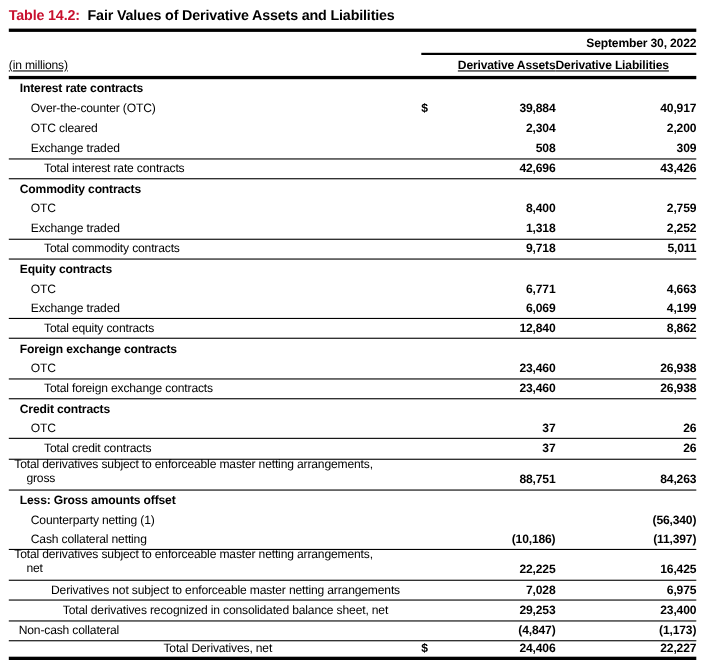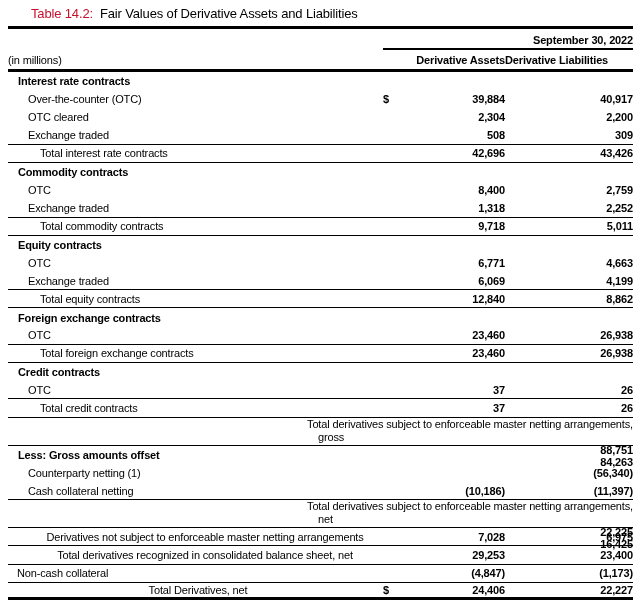--- a/index.html
+++ b/index.html
@@ -4,33 +4,33 @@
 <style>
   html,body{margin:0;padding:0;background:#ffffff;}
   .page{
     width:640px;height:600px;box-sizing:border-box;
     background:#ffffff;color:#000;
     font-family:"Liberation Sans", sans-serif;
     letter-spacing:-0.15px;
     padding:0 7px 0 8px;
     overflow:hidden;
   }
-  .title{font-size:13px;font-weight:normal;padding:6px 0 5px 0;margin-left:23px;}
+  .title{font-size:13px;font-weight:bold;padding:6px 0 5px 0;}
   .title .red{color:#C8102E;margin-right:7px;}
   .rule-thick{height:3px;background:#000;}
   .date-row{display:flex;justify-content:flex-end;align-items:flex-end;height:17px;
     font-size:11px;font-weight:bold;padding-bottom:2px;}
   .date-rule{width:250px;height:2px;background:#000;margin-left:auto;}
-  .colhead{display:flex;align-items:flex-end;height:16px;font-size:11px;padding-bottom:3px;}
+  .colhead{display:flex;align-items:flex-end;height:16px;font-size:11px;padding-bottom:3px;text-decoration:underline;}
   .colhead .in-millions{flex:1;font-weight:normal;}
   .colhead .ca{width:122px;text-align:right;font-weight:bold;}
   .colhead .cl{width:128px;text-align:left;font-weight:bold;}
 
   .row{display:flex;align-items:center;height:18.2px;font-size:11px;box-sizing:border-box;}
-  .row2{display:flex;align-items:flex-end;height:28px;font-size:11px;box-sizing:border-box;padding-bottom:3px;flex-direction:column;}
+  .row2{display:flex;align-items:flex-end;height:28px;font-size:11px;box-sizing:border-box;padding-bottom:3px;}
   .rb{border-bottom:1.5px solid #000;}
   .bottom-thick{border-bottom:4px solid #000;}
 
   .lbl{flex:1;white-space:nowrap;}
   .dol{width:14px;font-weight:bold;}
   .val{font-weight:bold;text-align:right;white-space:nowrap;}
   .val.a{width:108px;}
   .val.l{width:128px;}
 
   .sec .lbl{font-weight:bold;padding-left:10px;}

